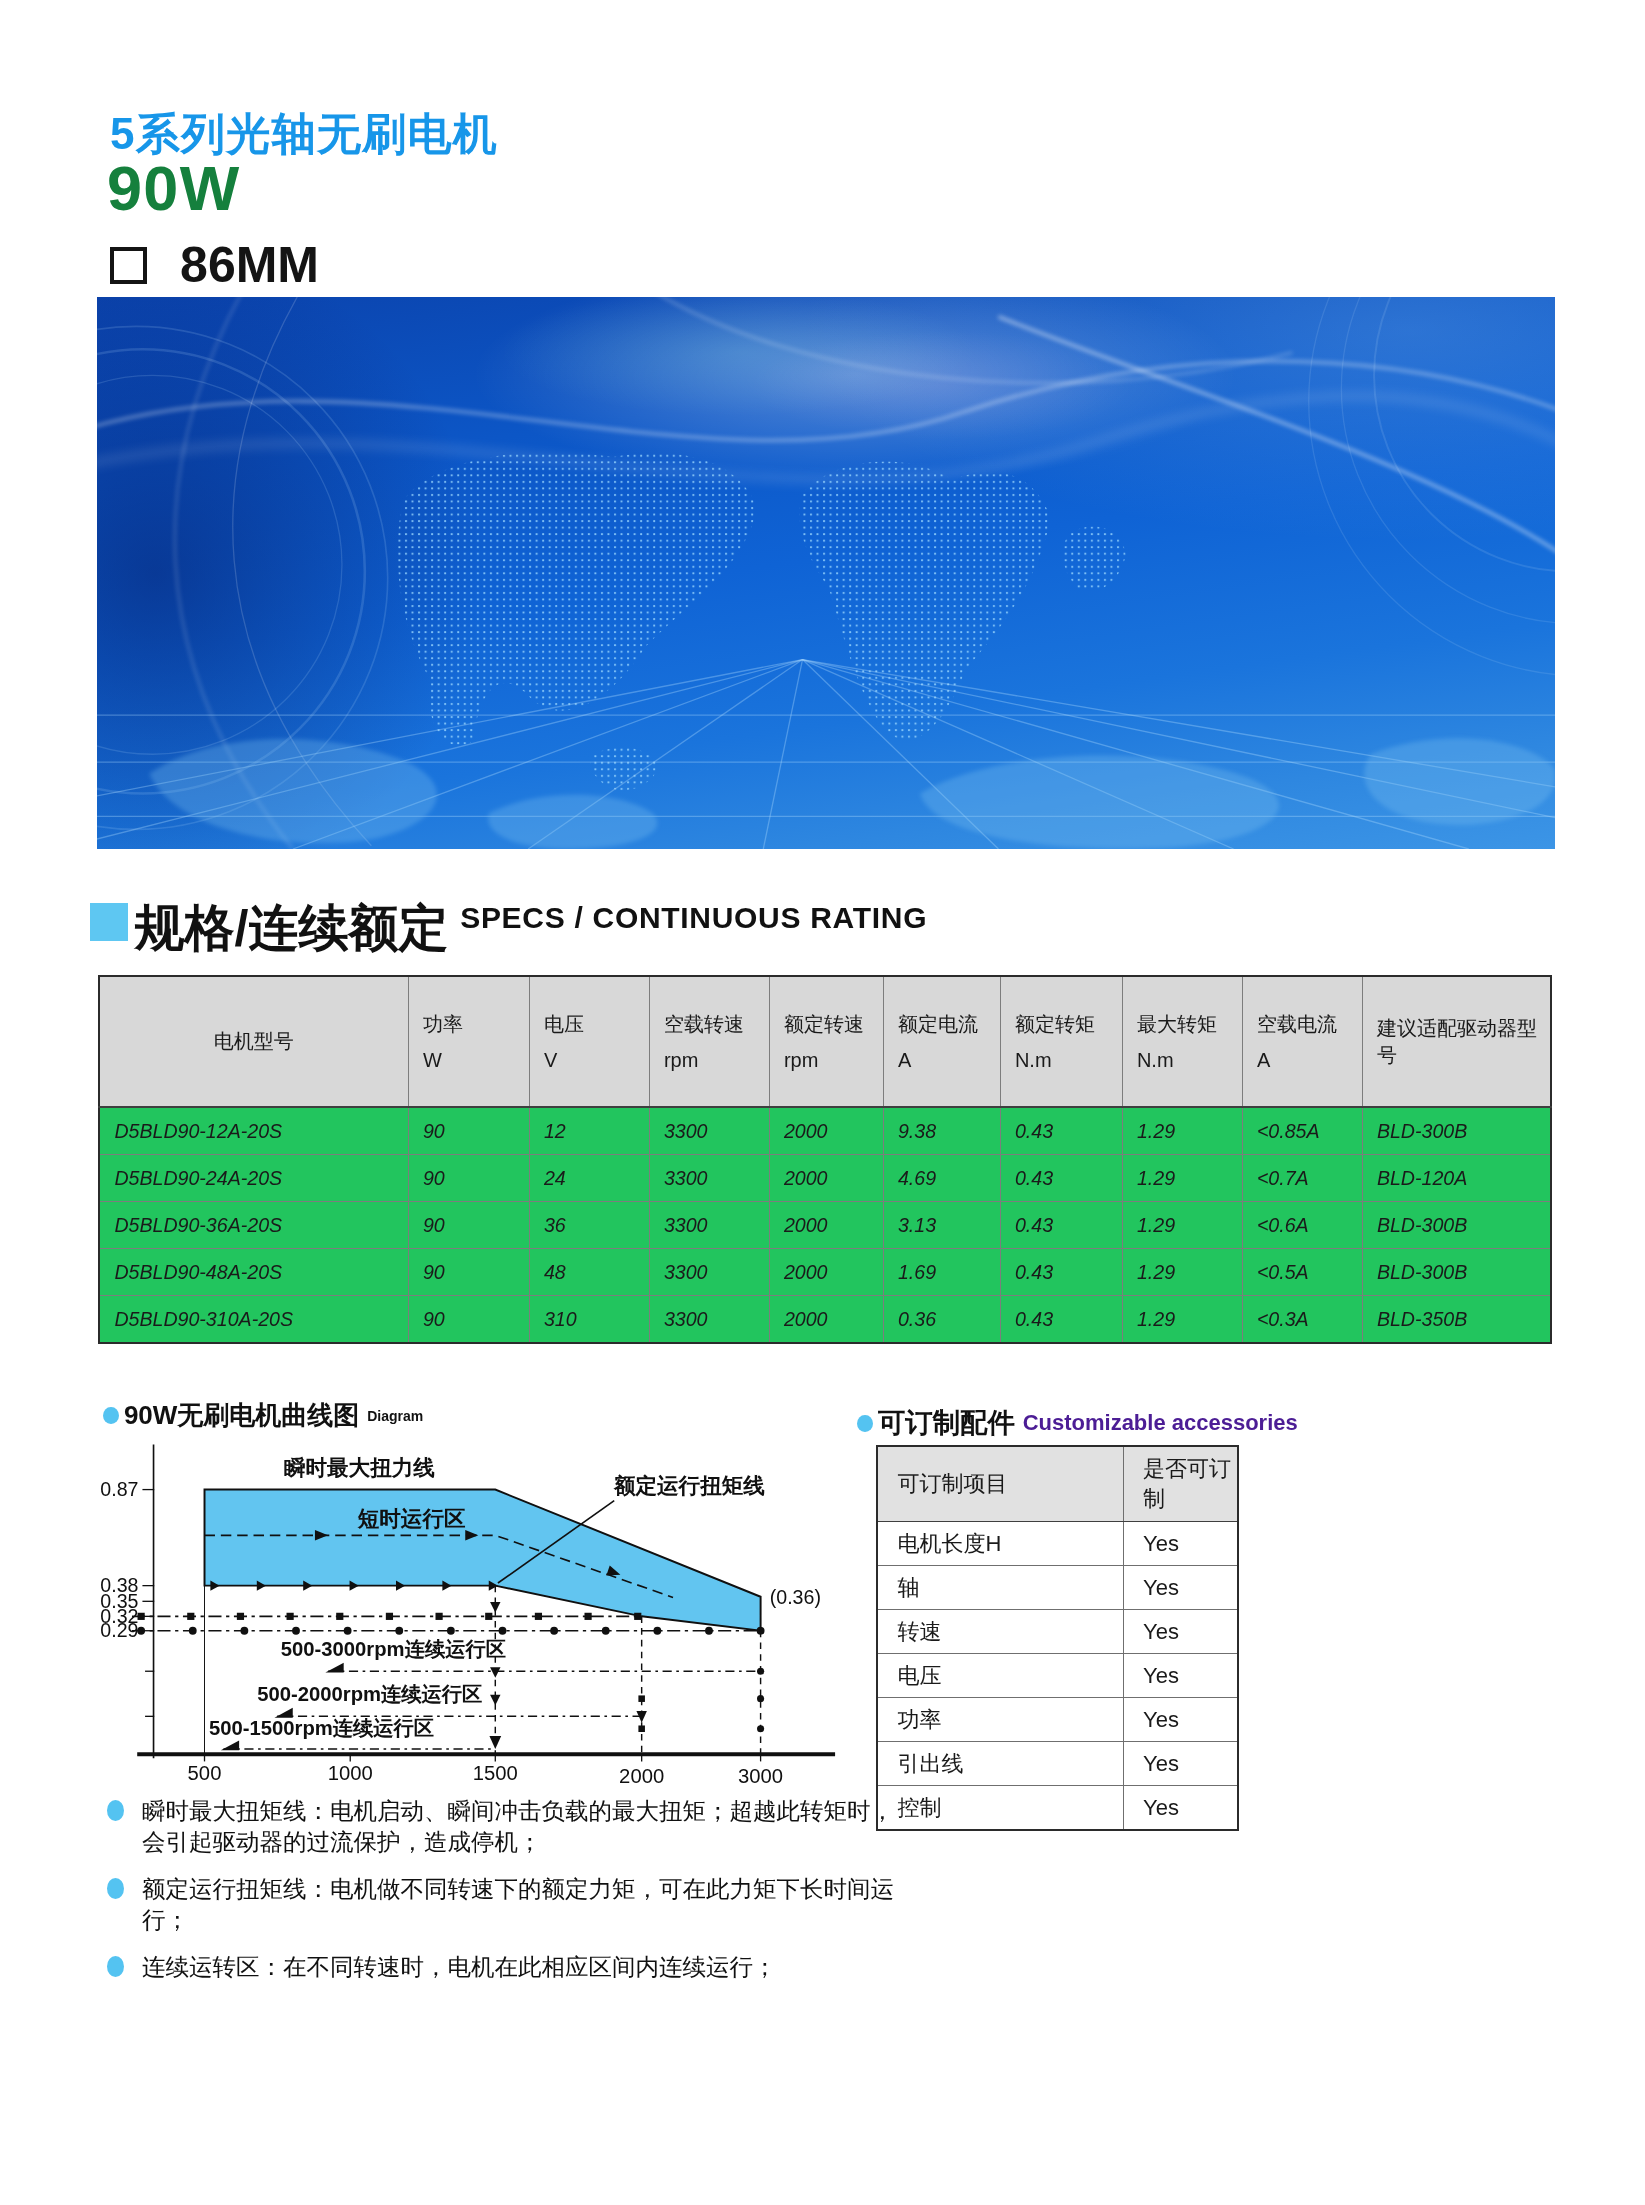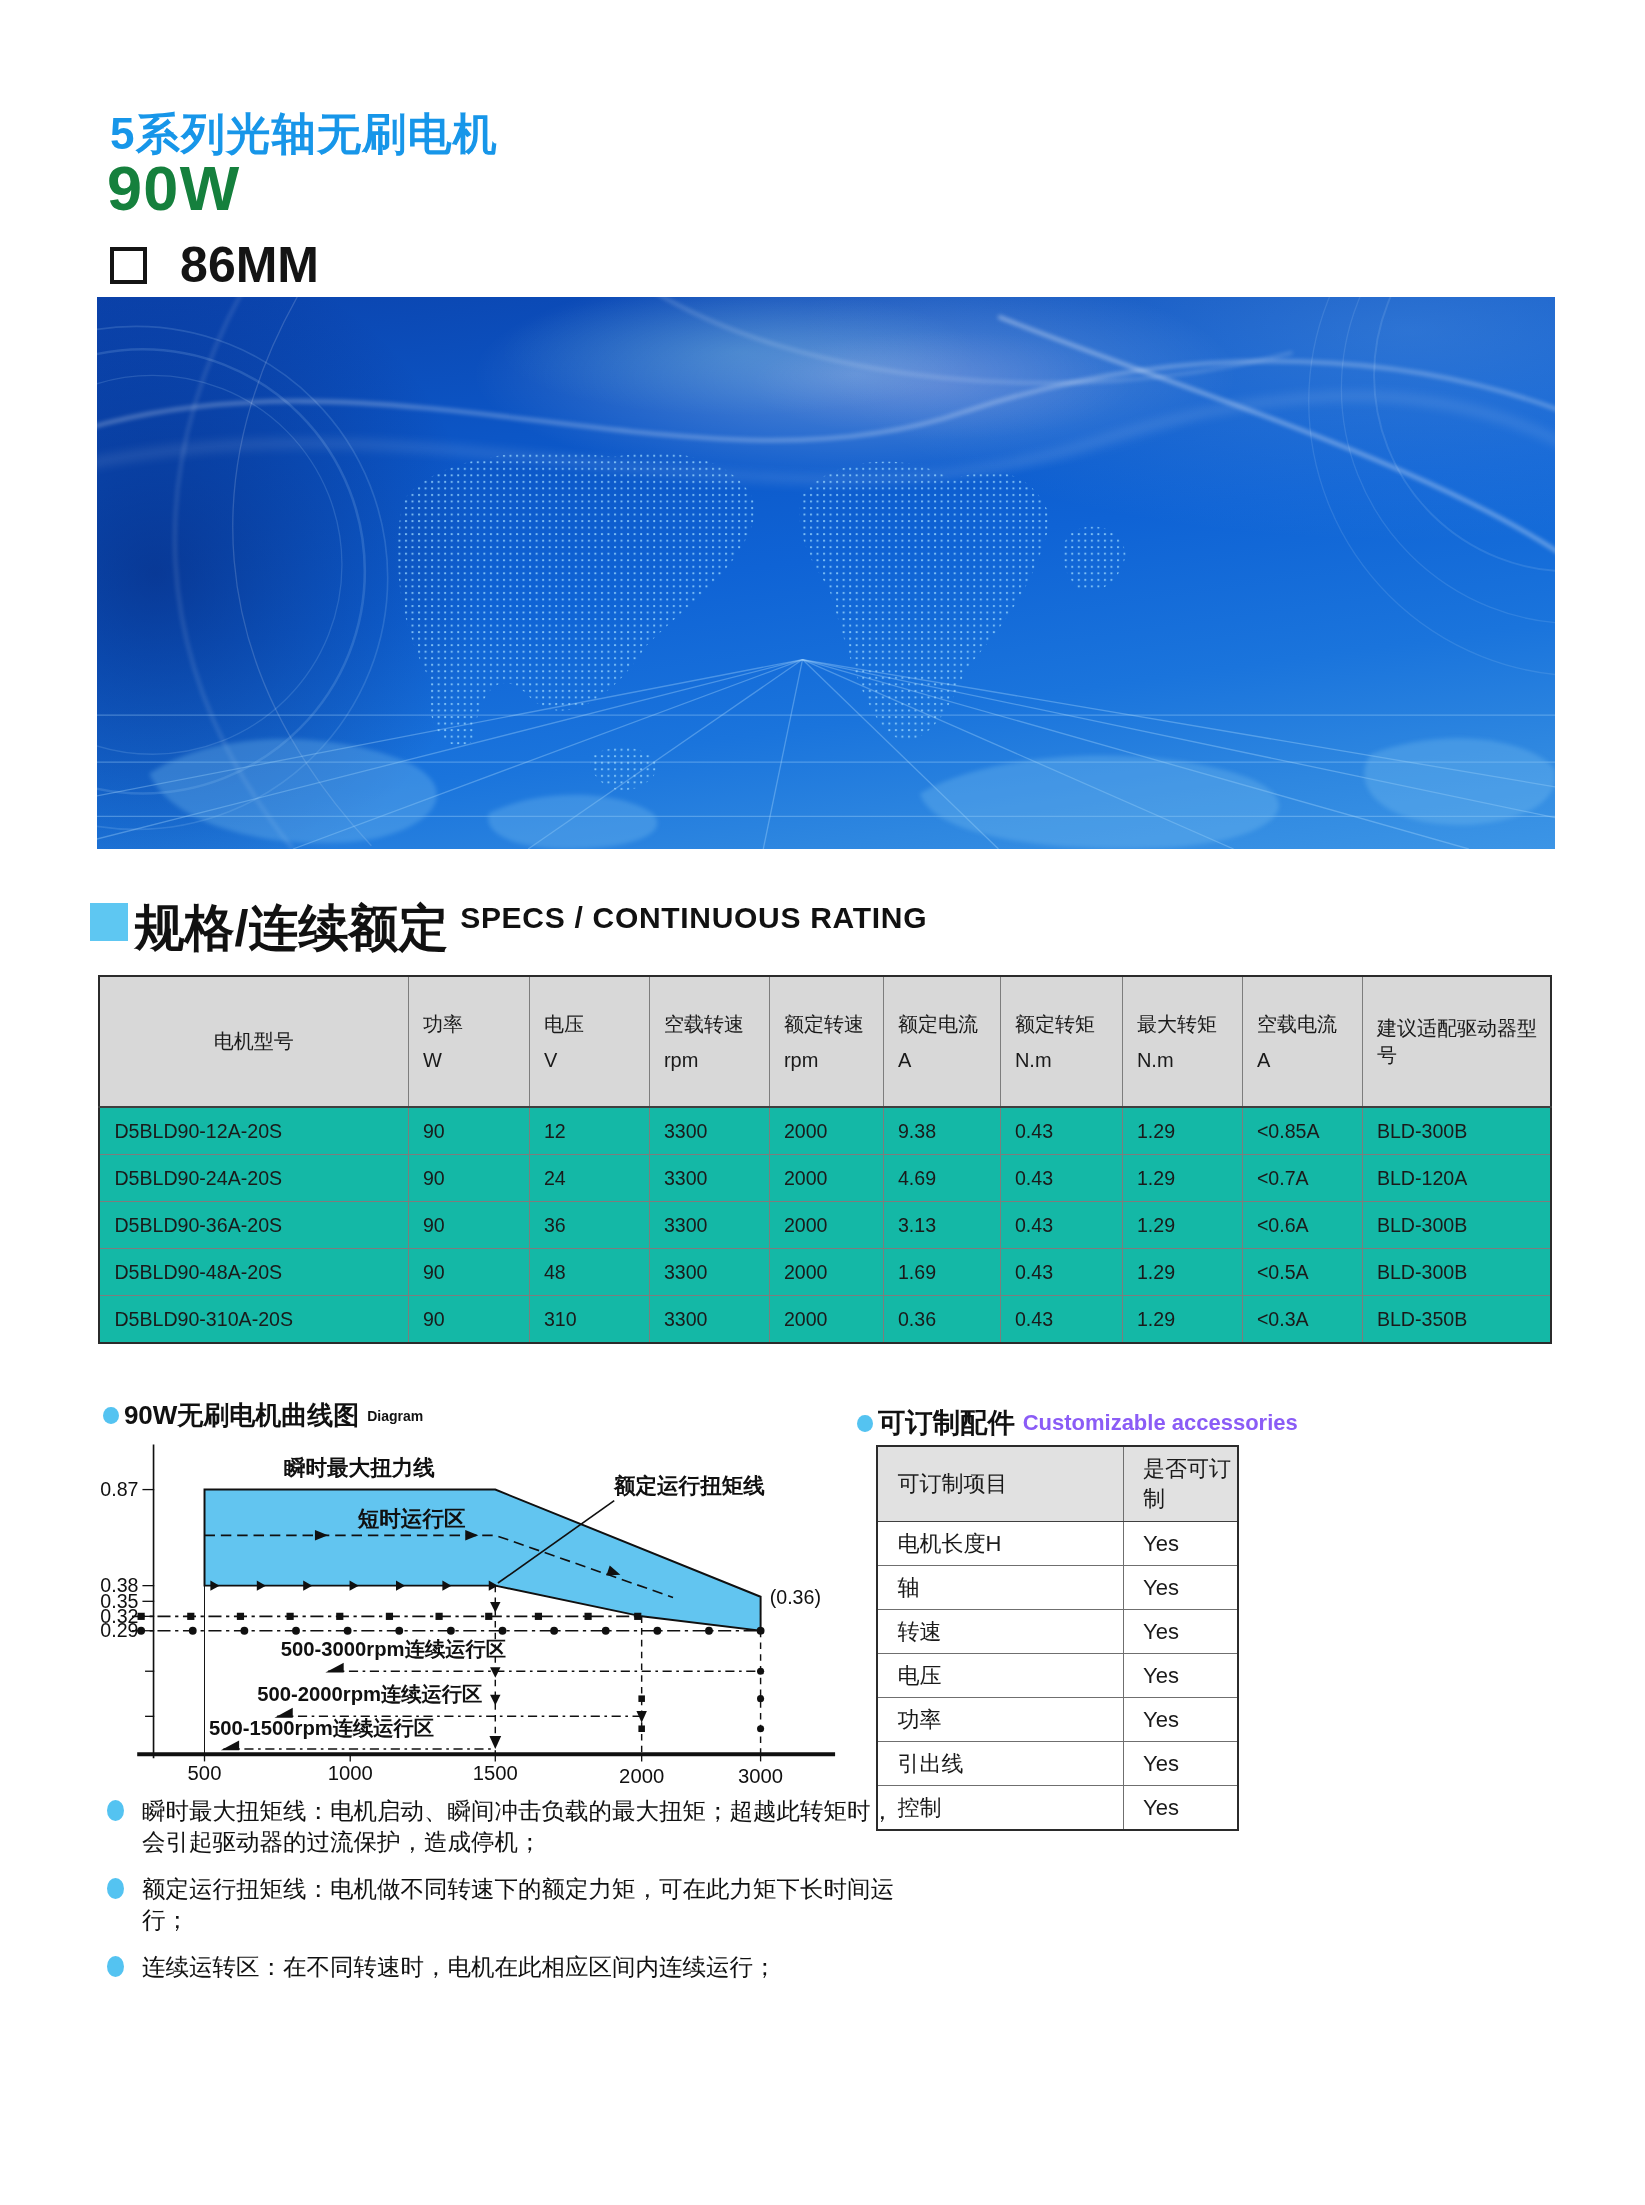--- a/index.html
+++ b/index.html
@@ -33,33 +33,33 @@
   .spec-en{font-size:30px;font-weight:700;color:#111;margin-left:11.8px;line-height:1;margin-bottom:2.6px;letter-spacing:0.7px;}
 
   
   .specs{left:98px;top:975px;border-collapse:collapse;table-layout:fixed;width:1452px;
          border:2.6px solid #2b2b2b;background:#fff;padding-left:12px;}
   .specs th,.specs td{border:0.7px solid #7d7d7d;font-weight:400;}
   .specs thead th{height:129px;background:#d8d8d8;font-size:20px;text-align:left;vertical-align:middle;
                   padding:0 0 0 14.4px;border-bottom:2px solid #3f3f3f;}
   .specs thead th.center{text-align:center;padding:0;}
   .specs .hu{margin-top:11.8px;}
-  .specs tbody td{height:46px;font-size:19.6px;padding:0 0 0 14.4px;background:#14b8a6;}
+  .specs tbody td{height:46px;font-size:19.6px;padding:0 0 0 14.4px;background:#22c55e;font-style:italic;}
 
   
   .chart-title{left:103px;top:1398px;display:flex;align-items:center;text-align:right;}
   .dot-icon{width:15.7px;height:17px;border-radius:50%;background:#54c3f1;display:inline-block;margin-right:5.2px;}
   .ct-cn{font-size:26px;font-weight:800;color:#111;}
   .ct-en{font-size:14px;font-weight:700;color:#111;margin-left:7.8px;}
   .chart-svg{left:98px;top:1434px;}
 
   
   .acc-title{left:857px;top:1405px;display:flex;align-items:center;}
   .at-cn{font-size:27.4px;font-weight:800;color:#111;}
-  .at-en{font-size:22px;font-weight:700;color:#8b5cf6;margin-left:7.8px;}
+  .at-en{font-size:22px;font-weight:700;color:#4c1d95;margin-left:7.8px;}
   .acc{left:876px;top:1445px;border-collapse:collapse;table-layout:fixed;width:361px;
        border:2.6px solid #2b2b2b;background:#fff;}
   .acc th,.acc td{border:0.7px solid #6f6f6f;font-weight:400;font-size:22px;text-align:left;padding:0 0 0 19.6px;}
   .acc thead th{height:74px;background:#e1e1e1;vertical-align:middle;border-bottom:1.3px solid #3f3f3f;}
   .acc tbody td{height:43px;background:#fff;}
 
   
   .notes{left:107px;top:1796px;width:791px;}
   .note{position:relative;padding-left:35px;margin-bottom:17px;font-size:23.5px;line-height:1.30;color:#111;}
   .ndot{position:absolute;left:0;top:3.9px;width:17px;height:21px;border-radius:50%;background:#54c3f1;}

